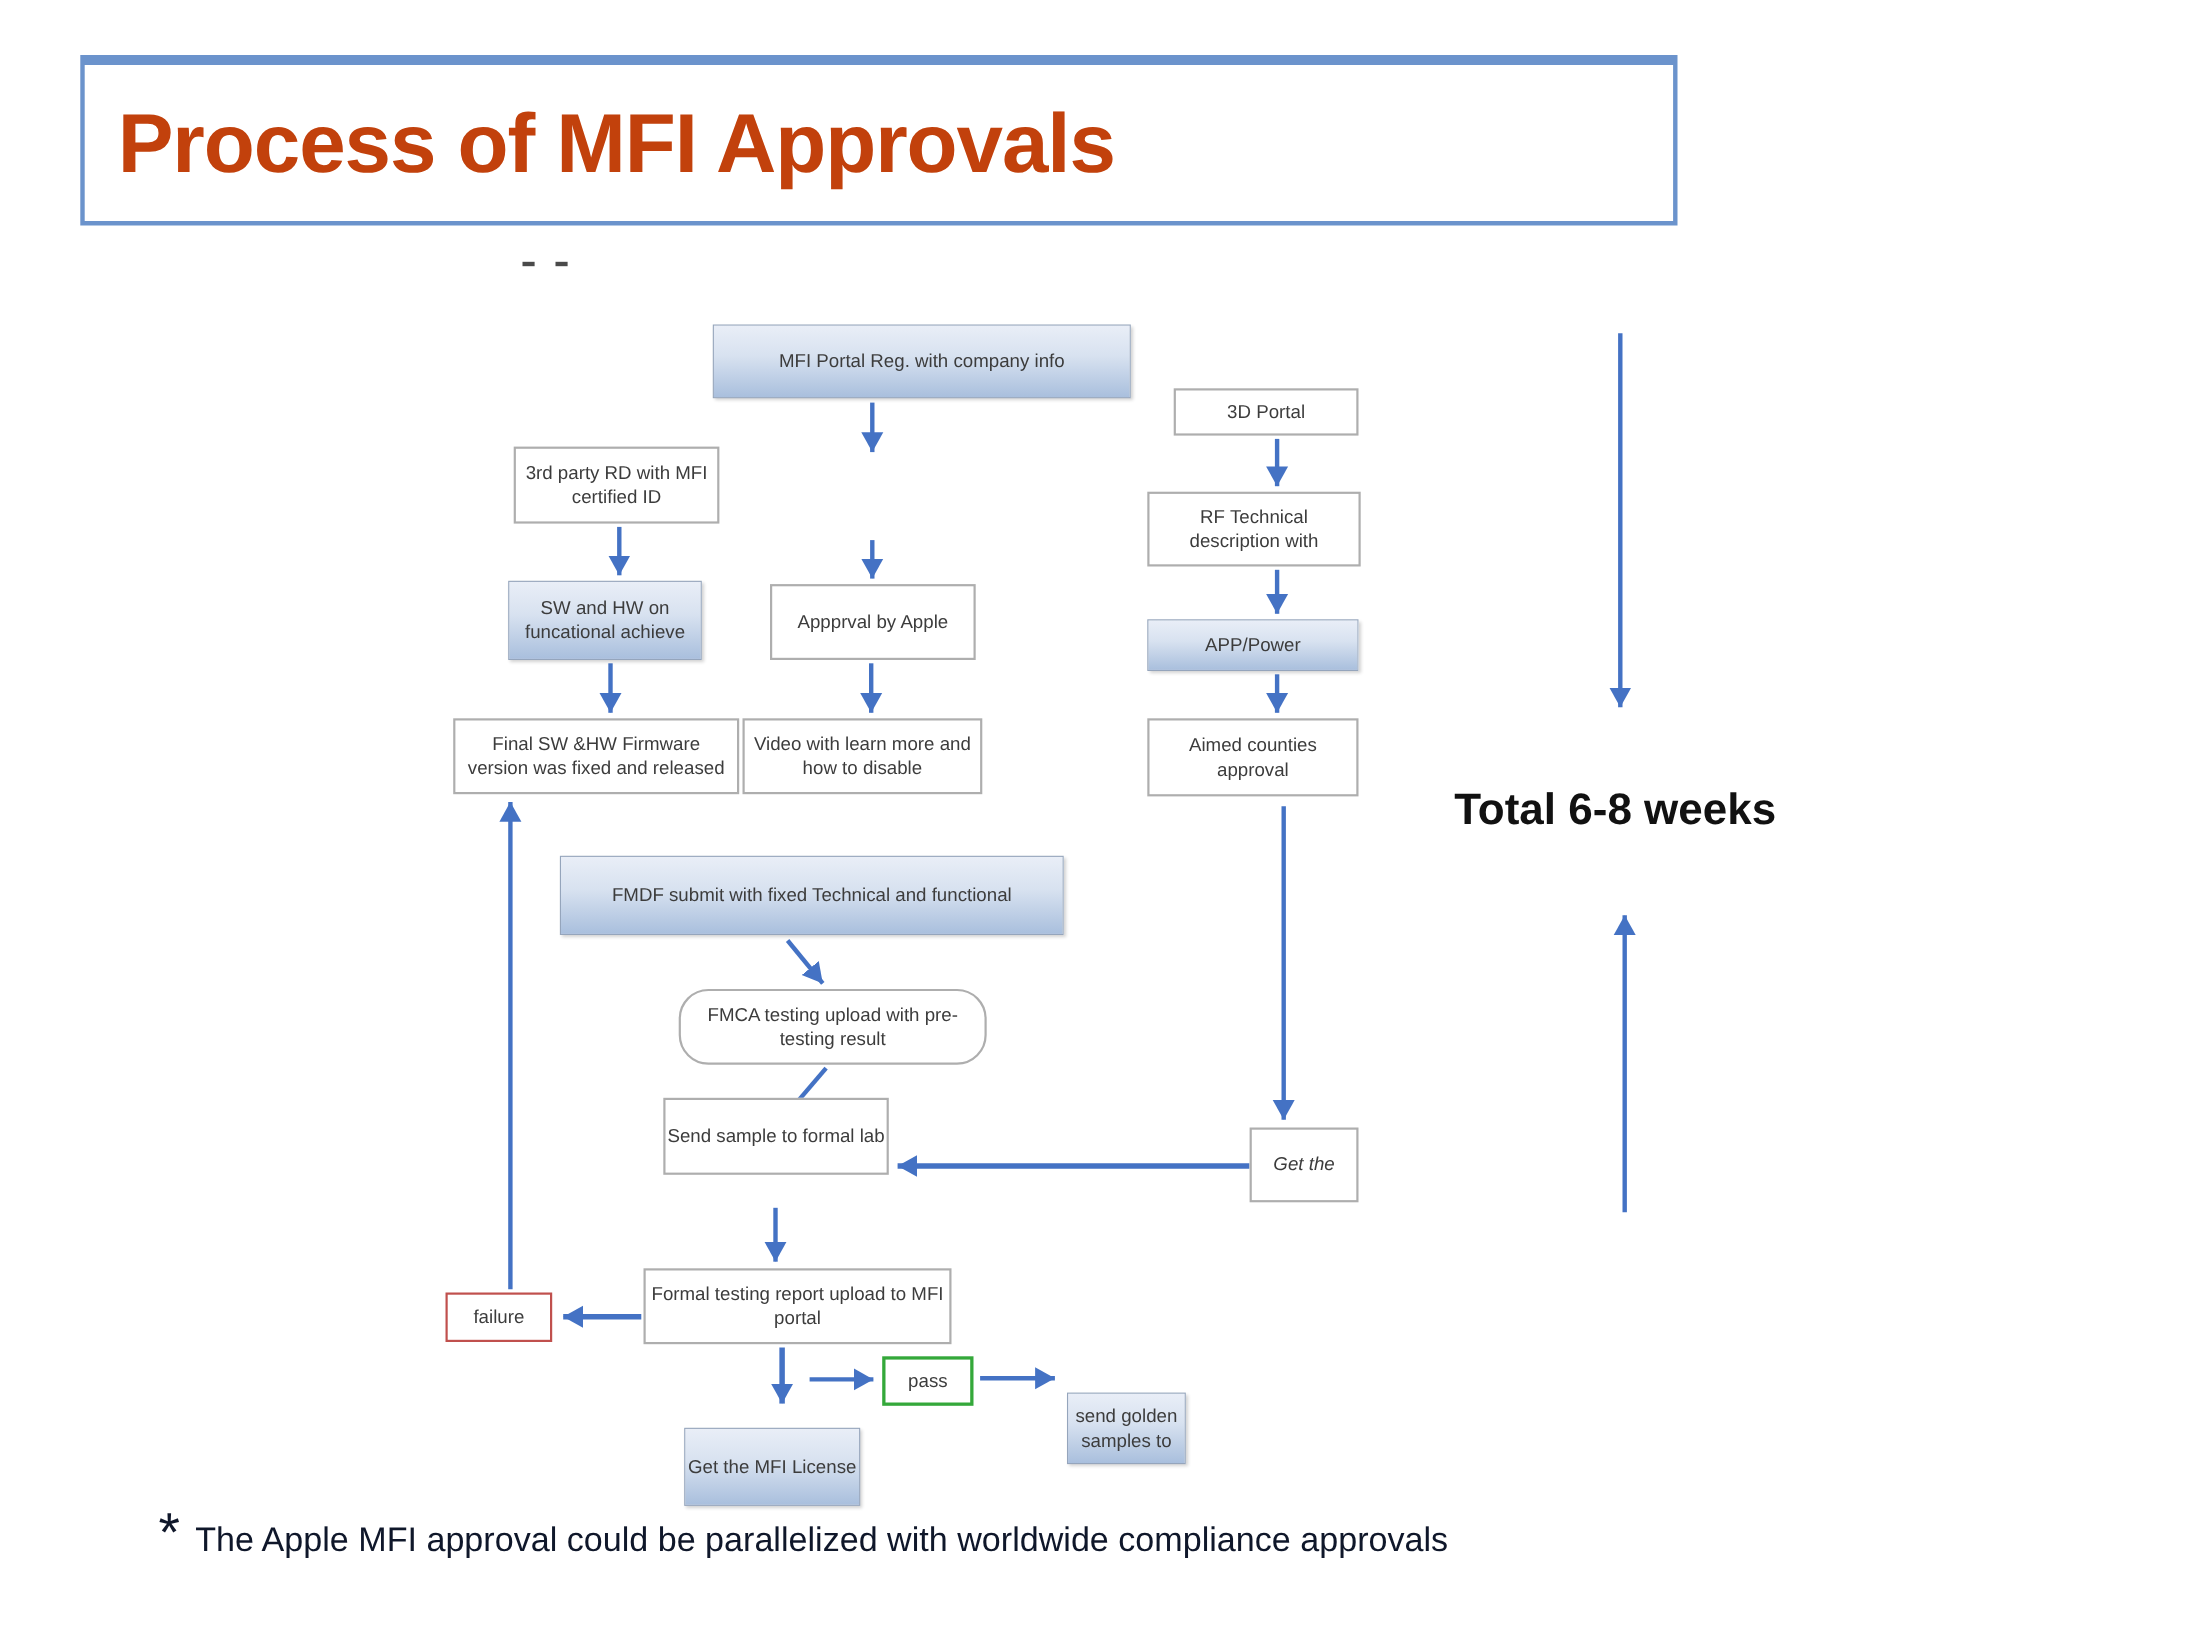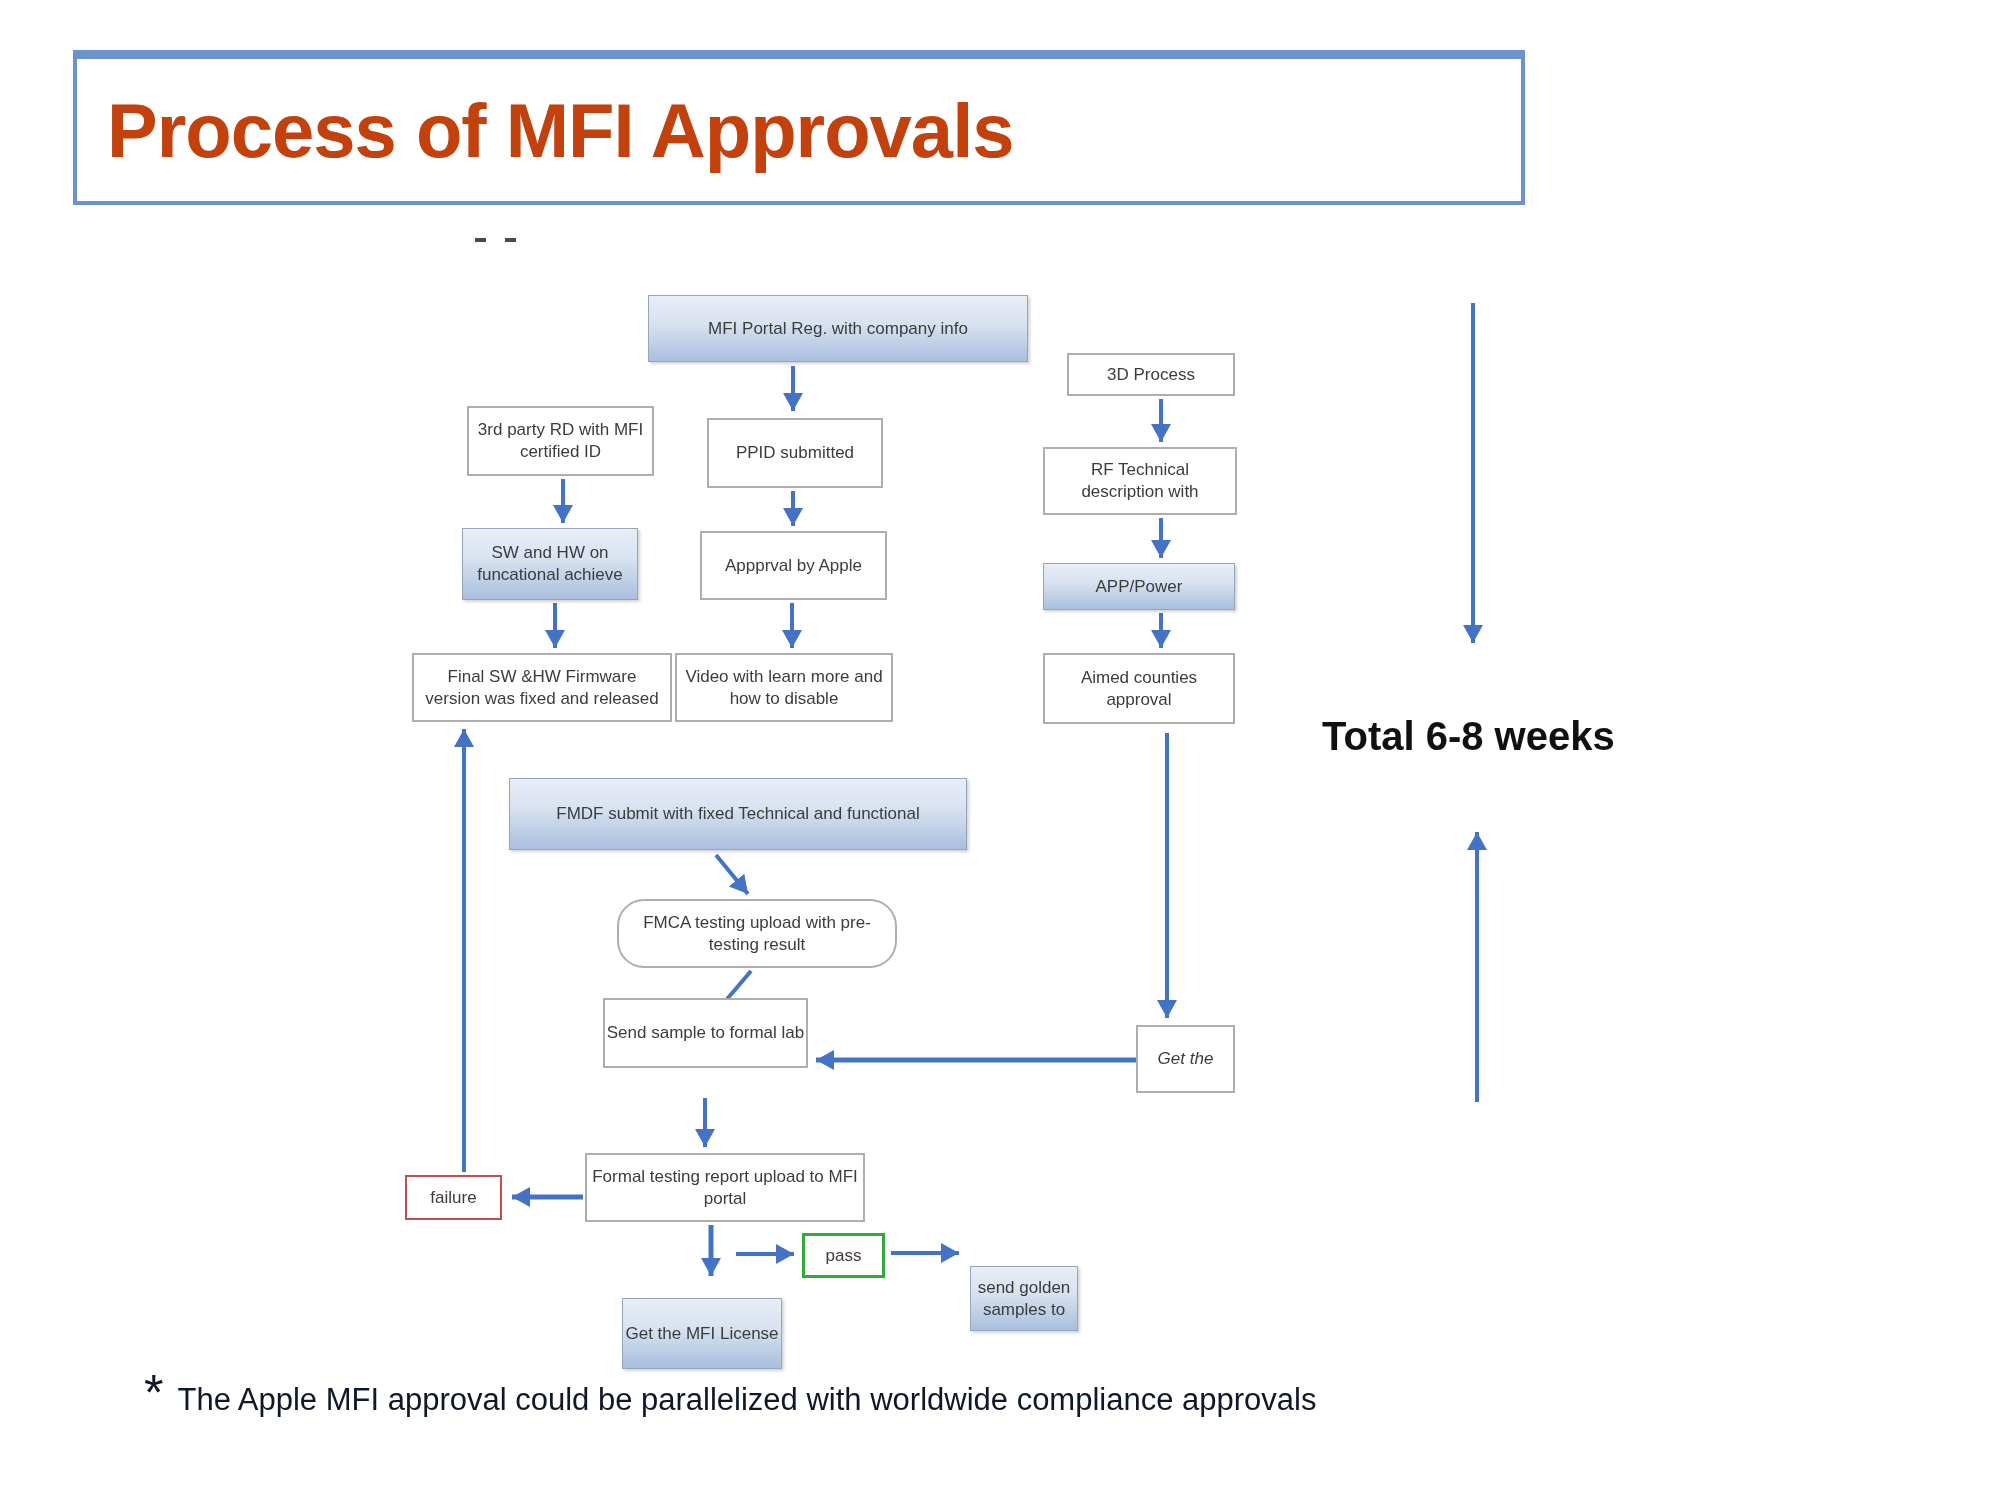--- a/index.html
+++ b/index.html
@@ -78,30 +78,27 @@
       <line x1="1473" y1="303" x2="1473" y2="643" stroke-width="4" marker-end="url(#ah)"></line>
       <line x1="1477" y1="1102" x2="1477" y2="832" stroke-width="4" marker-end="url(#ah)"></line>
     </g>
   </svg>
 
   <div class="node grad nw" style="left:648px;top:295px;width:380px;height:67px;">
     <span class="node-label">MFI Portal Reg. with company info</span>
   </div>
 
   <div class="node plain nw" style="left:1067px;top:353px;width:168px;height:43px;">
-    <span class="node-label">3D Process</span>
+    <span class="node-label">3D Portal</span>
   </div>
 
   <div class="node plain" style="left:467px;top:406px;width:187px;height:70px;">
     <span class="node-label">3rd party RD with MFI certified ID</span>
   </div>
 
-  <div class="node plain nw" style="left:707px;top:418px;width:176px;height:70px;">
-    <span class="node-label">PPID submitted</span>
-  </div>
 
   <div class="node plain" style="left:1043px;top:447px;width:194px;height:68px;">
     <span class="node-label">RF Technical description with</span>
   </div>
 
   <div class="node grad" style="left:462px;top:528px;width:176px;height:72px;">
     <span class="node-label">SW and HW on funcational achieve</span>
   </div>
 
   <div class="node plain nw" style="left:700px;top:531px;width:187px;height:69px;">

